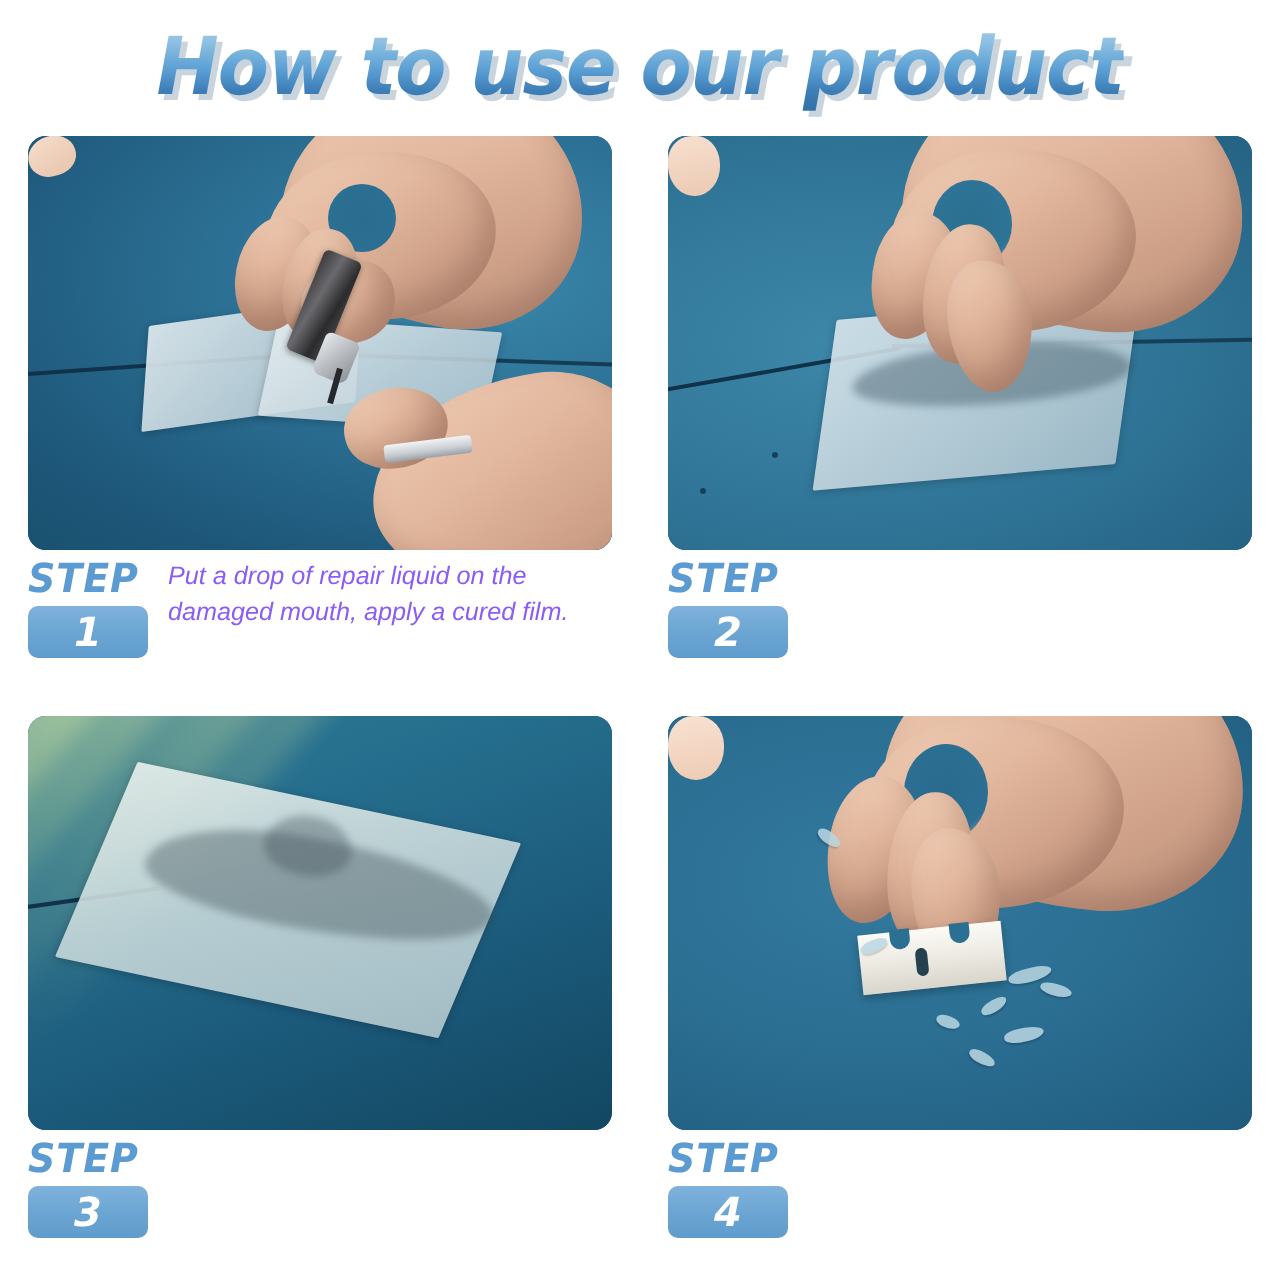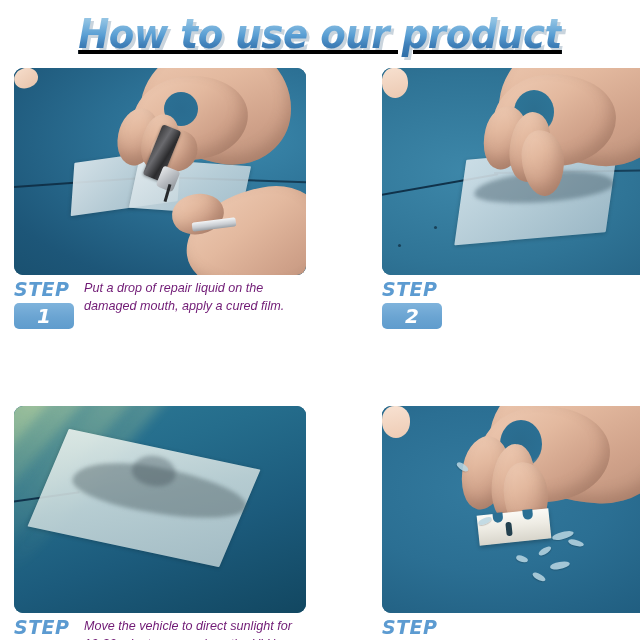--- a/index.html
+++ b/index.html
@@ -23,21 +23,20 @@
   
   .title-wrap {
     position: absolute;
     top: 8px;
     left: 0;
     width: 640px;
     height: 52px;
     display: flex;
     align-items: center;
     justify-content: center;
-    text-decoration: underline;
   }
 
   .title {
     position: relative;
     font-family: "DejaVu Sans", sans-serif;
     font-size: 40px;
     font-weight: 900;
     font-style: italic;
     letter-spacing: -0.5px;
     line-height: 46px;
@@ -71,21 +70,20 @@
   
   .grid {
     position: absolute;
     top: 64px;
     left: 0;
     width: 634px;
     height: 576px;
     display: grid;
     grid-template-columns: 320px 320px;
     grid-template-rows: 290px 290px;
-    gap: 48px;
   }
 
   .cell {
     position: relative;
     padding: 4px 14px 0 14px;
   }
 
   
   .photo {
     position: relative;
@@ -409,21 +407,21 @@
     font-style: italic;
     line-height: 20px;
   }
 
   .step-text {
     flex: 1 1 auto;
     font-family: "Liberation Sans", "DejaVu Sans", sans-serif;
     font-size: 12.6px;
     font-style: italic;
     line-height: 17.5px;
-    color: #701a75;
+    color: #8b5cf6;
     padding-top: 2px;
   }
 </style>
 </head>
 <body>
 
 <div class="page">
 
   <div class="title-wrap">
     <div class="title">
@@ -520,21 +518,20 @@
         <div class="film f3"></div>
         <div class="smear s3"></div>
         <div class="smear s3b"></div>
       </div>
 
       <div class="caption">
         <div class="step-block">
           <div class="step-word">STEP</div>
           <div class="step-num">3</div>
         </div>
-        <div class="step-text">Move the vehicle to direct sunlight for 10-30 minutes, or replace the UV lamp until it is cured.</div>
       </div>
     </div>
 
     <div class="cell">
       <div class="photo">
         <div class="glass p4"></div>
 
         <div class="hand">
           <div class="skin h4-arm"></div>
           <div class="skin h4-palm"></div>

